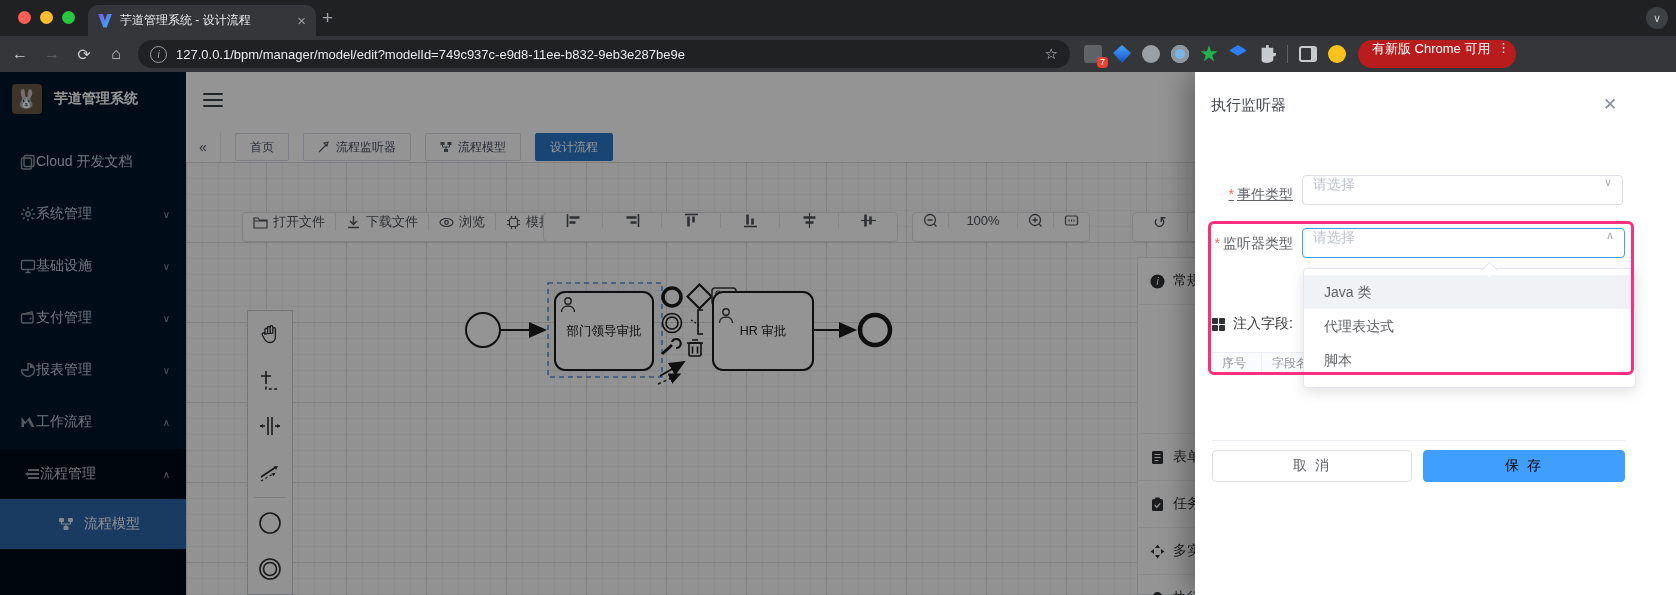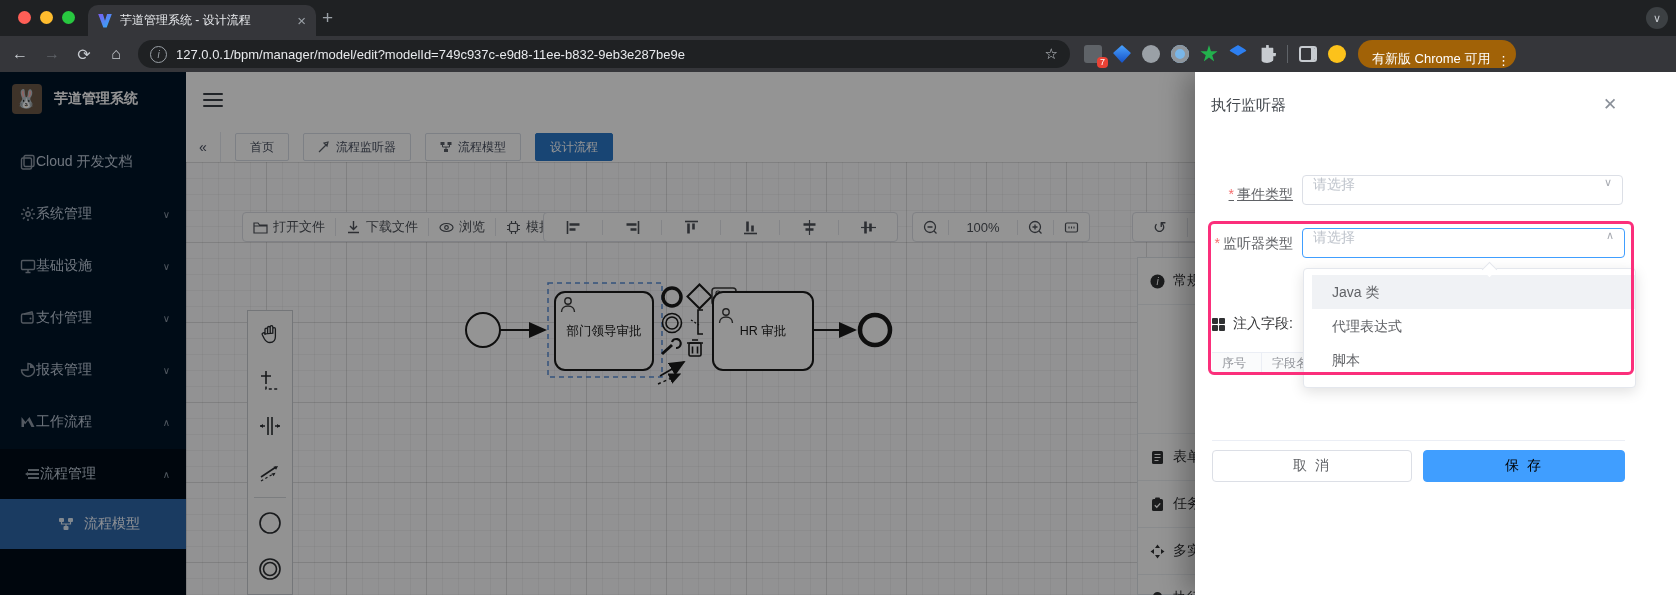--- a/index.html
+++ b/index.html
@@ -26,22 +26,22 @@
     display:flex;align-items:center;padding:0 12px;box-sizing:border-box;}
   .info-i{width:15px;height:15px;border:1.5px solid #9aa0a6;border-radius:50%;color:#9aa0a6;
     font-size:10px;line-height:15px;text-align:center;margin-right:9px;flex:0 0 auto;font-style:italic;}
   .urltext{color:#e8eaed;font-size:13px;white-space:nowrap;overflow:hidden;flex:1;}
   .star{color:#c7cbd0;font-size:15px;margin-left:8px;}
   .extrow{display:flex;align-items:center;gap:11px;margin-left:14px;}
   .extdot{width:18px;height:18px;border-radius:50%;position:relative;}
   .badge7{position:absolute;right:-6px;bottom:-5px;background:#e94235;color:#fff;font-size:9px;
     border-radius:4px;padding:0 3px;line-height:11px;}
   .sep-v{width:1px;height:18px;background:#5f6368;}
-  .updbtn{height:28px;background:#a16207;border-radius:14px;color:#fff;font-size:13px;
-    display:flex;align-items:flex-end;padding:0 6px 0 14px;margin-left:12px;white-space:nowrap;}
+  .updbtn{height:28px;background:#b91c1c;border-radius:14px;color:#fff;font-size:13px;
+    display:flex;align-items:flex-start;padding:0 6px 0 14px;margin-left:12px;white-space:nowrap;}
   .kebab{color:#fff;font-size:13px;letter-spacing:0;margin-left:6px;width:14px;text-align:center;}
 
   
   .app{position:absolute;left:0;top:72px;width:1676px;height:523px;background:#f0f2f5;overflow:hidden;}
 
   
   .sidebar{position:absolute;left:0;top:0;width:186px;height:523px;background:#001529;color:#bfcbd9;}
   .brand{display:flex;align-items:center;padding:12px 12px;}
   .avatar{width:30px;height:30px;border-radius:4px;background:#6b5848;display:flex;align-items:center;
     justify-content:center;font-size:18px;overflow:hidden;}
@@ -71,21 +71,21 @@
 
   
   .canvas{position:absolute;left:186px;top:90px;width:1490px;height:433px;background:#fcfcfd;
     background-image:
       linear-gradient(to right, rgba(0,0,0,.085) 1px, transparent 1px),
       linear-gradient(to bottom, rgba(0,0,0,.085) 1px, transparent 1px),
       linear-gradient(to right, rgba(0,0,0,.04) 1px, transparent 1px),
       linear-gradient(to bottom, rgba(0,0,0,.04) 1px, transparent 1px);
     background-size:80px 80px,80px 80px,16px 16px,16px 16px;}
   .tbgroup{position:absolute;display:flex;height:30px;background:#fff;border:1px solid #dcdfe6;
-    border-radius:4px;box-sizing:border-box;align-items:center;}
+    border-radius:4px;box-sizing:border-box;align-items:flex-start;}
   .tbtn{display:flex;align-items:center;justify-content:center;gap:5px;font-size:13px;color:#4e5259;
     border-right:1px solid #e3e6eb;padding:0 10px;white-space:nowrap;}
   .tbtn:last-child{border-right:none;}
   .tbic{width:15px;height:15px;}
   .palette{position:absolute;left:61px;top:148px;width:46px;height:285px;background:#fbfbfb;
     border:1px solid #c9ccd1;box-sizing:border-box;}
   .pal-item{height:46px;display:flex;align-items:center;justify-content:center;}
   .pal-sep{height:1px;background:#d4d7db;margin:2px 6px;}
   .bpmnsvg{position:absolute;left:0;top:0;pointer-events:none;}
 
@@ -118,21 +118,21 @@
     border-radius:6px;z-index:60;pointer-events:none;box-sizing:border-box;}
   .inject{position:absolute;left:17px;top:243px;display:flex;align-items:center;gap:8px;font-size:14px;color:#303133;}
   .grid4{width:13px;height:13px;display:grid;grid-template-columns:6px 6px;grid-gap:1px;}
   .grid4 i{background:#303133;border-radius:1px;}
   .thead{position:absolute;left:17px;top:280px;width:413px;height:23px;background:#fafbfc;
     border-top:1px solid #ebeef5;border-bottom:1px solid #ebeef5;display:flex;box-sizing:border-box;
     font-size:12px;color:#909399;overflow:hidden;}
   .th{display:flex;align-items:center;padding-left:10px;border-right:1px solid #ebeef5;box-sizing:border-box;}
   .tbody{position:absolute;left:17px;top:303px;width:413px;height:65px;border-bottom:1px solid #ebeef5;}
   .popup{position:absolute;left:108px;top:196px;width:333px;background:#fff;border:1px solid #e4e7ed;
-    border-radius:4px;box-shadow:0 4px 14px rgba(0,0,0,.12);z-index:55;padding:6px 0 10px 8px;box-sizing:border-box;}
+    border-radius:4px;box-shadow:0 4px 14px rgba(0,0,0,.12);z-index:55;padding:6px 0 10px 0;box-sizing:border-box;}
   .popup::before{content:"";position:absolute;top:-5px;left:180px;width:10px;height:10px;background:#fff;
     border-left:1px solid #e4e7ed;border-top:1px solid #e4e7ed;transform:rotate(45deg);}
   .opt{height:34px;line-height:34px;padding-left:20px;font-size:14px;color:#606266;white-space:nowrap;}
   .opt.hover{background:#f0f2f5;}
   .btn{position:absolute;top:378px;height:32px;border-radius:4px;font-size:14px;display:flex;
     align-items:center;justify-content:center;box-sizing:border-box;letter-spacing:2px;}
   .btn.plain{left:17px;width:200px;background:#fff;border:1px solid #dcdfe6;color:#606266;}
   .btn.primary{left:228px;width:202px;background:#409eff;color:#000000;border:1px solid #409eff;}
 
   svg{display:block;}

